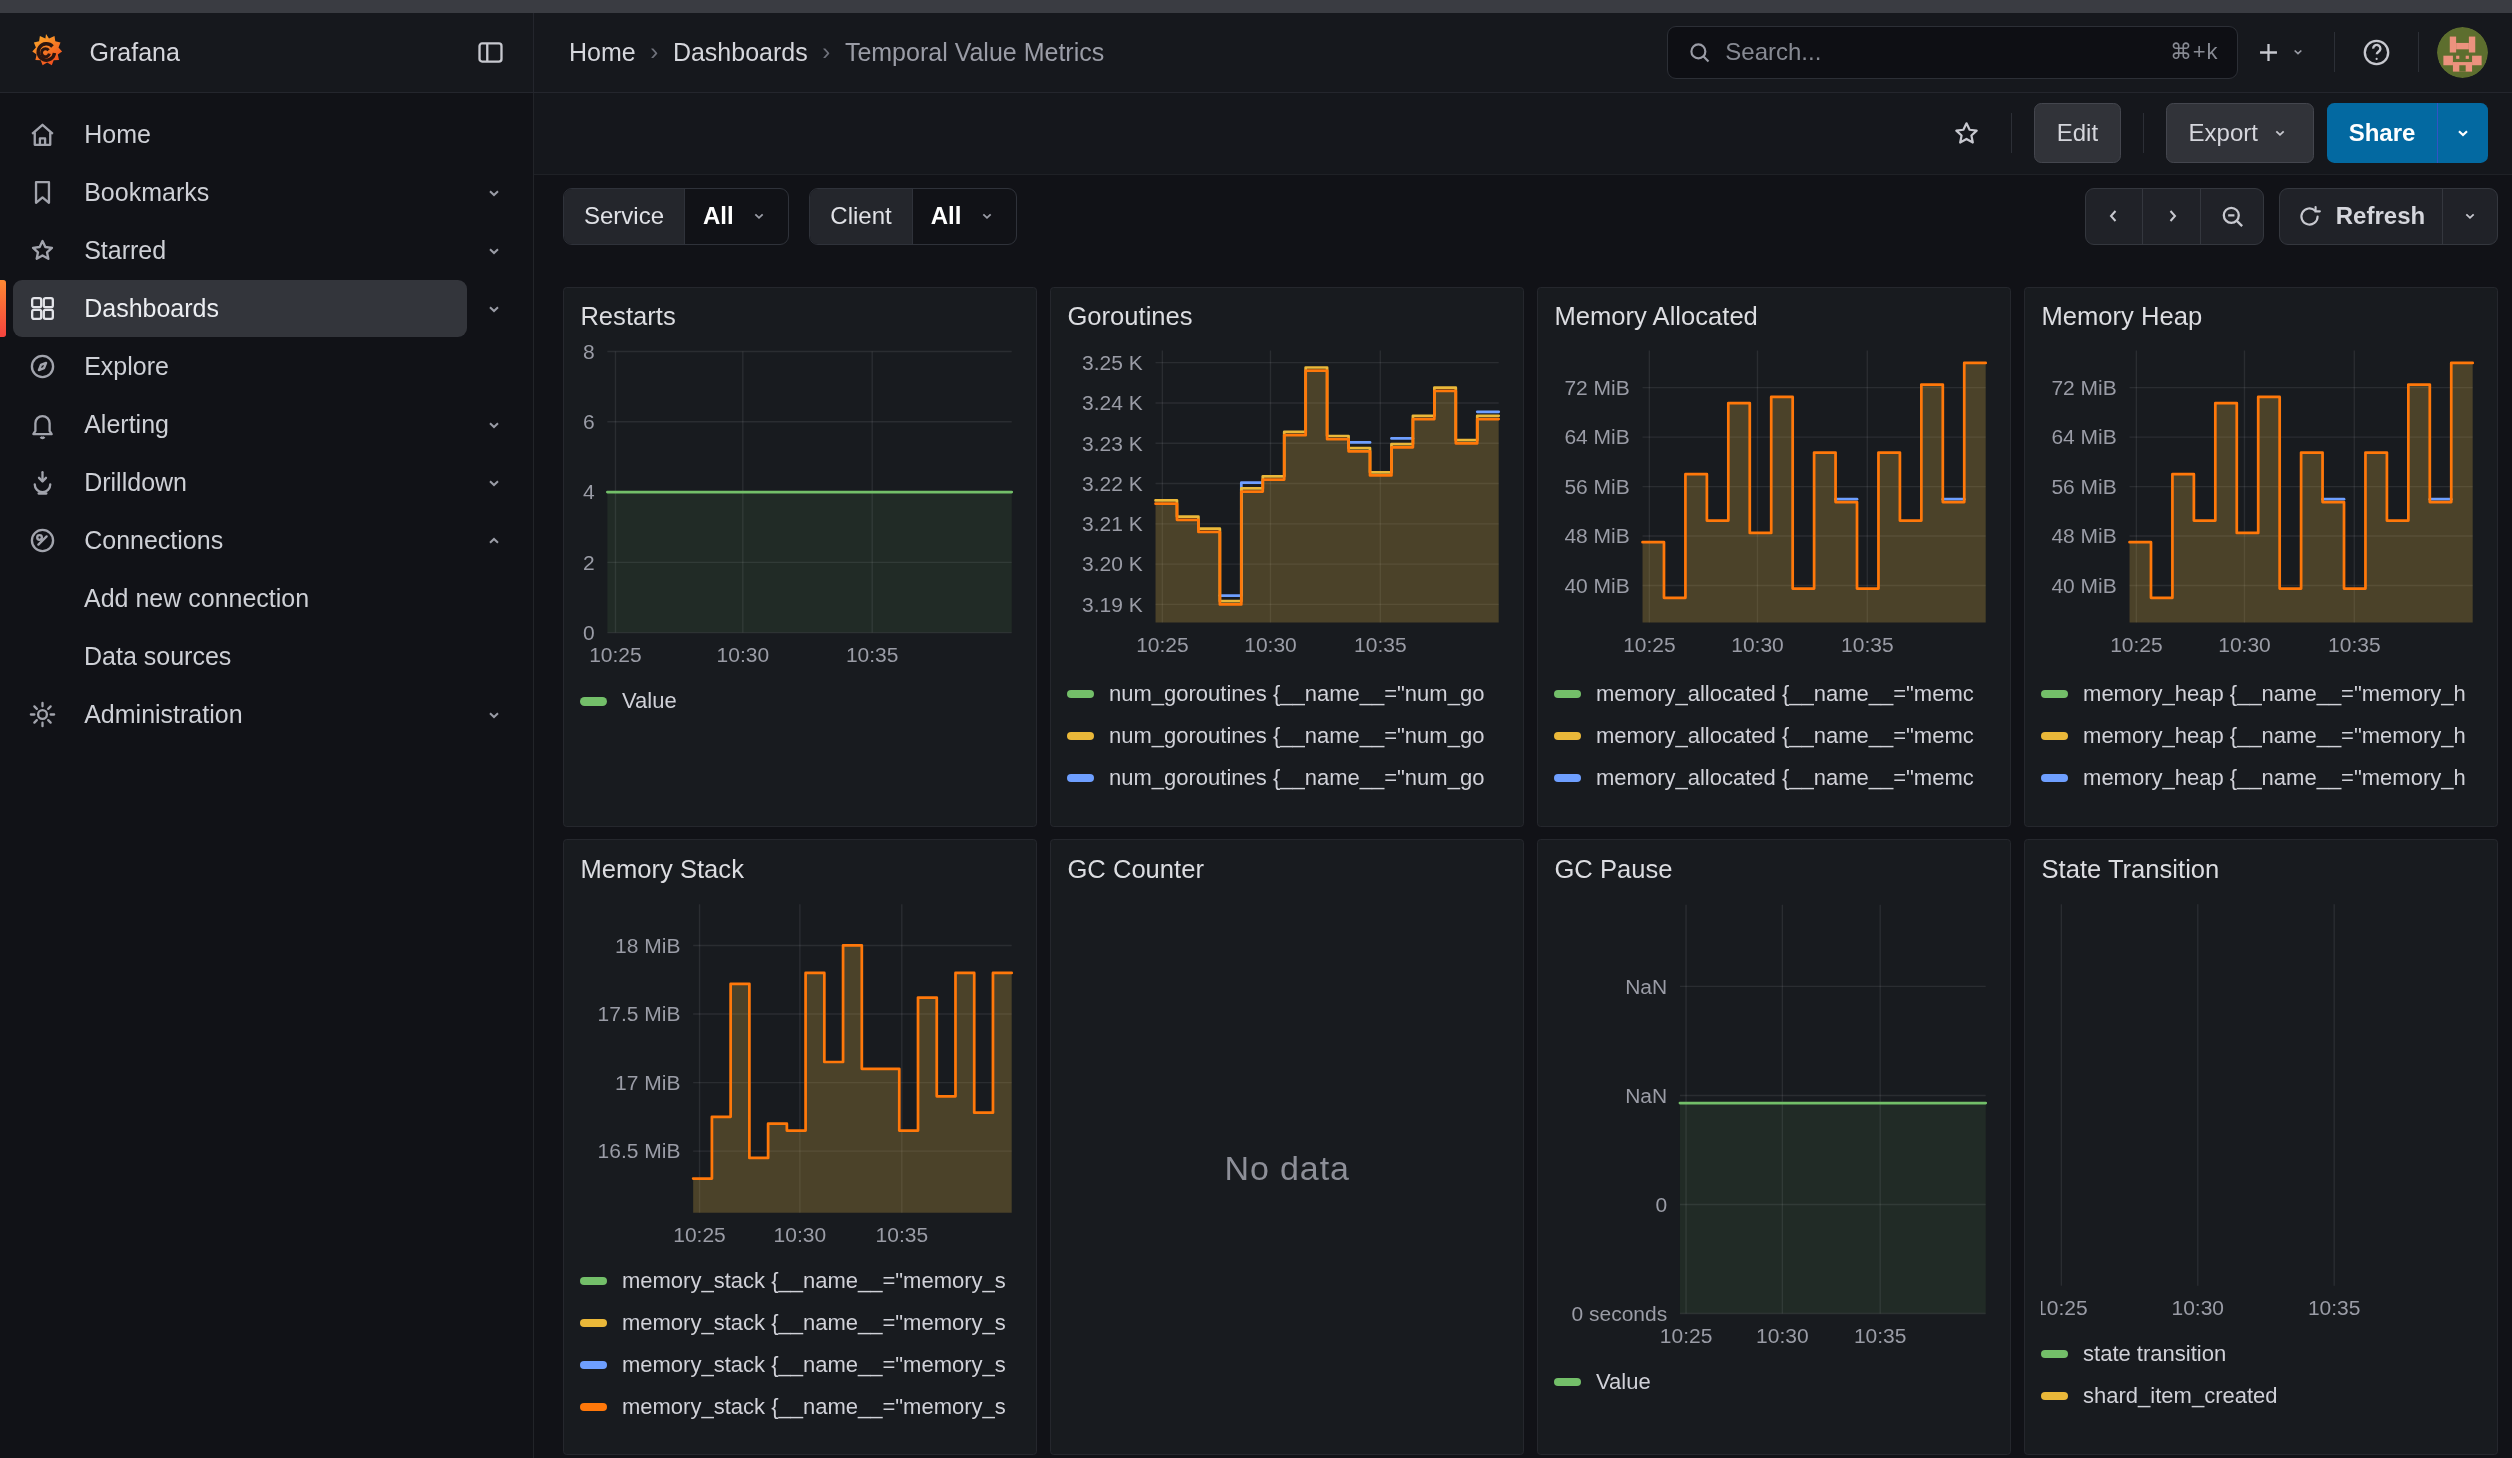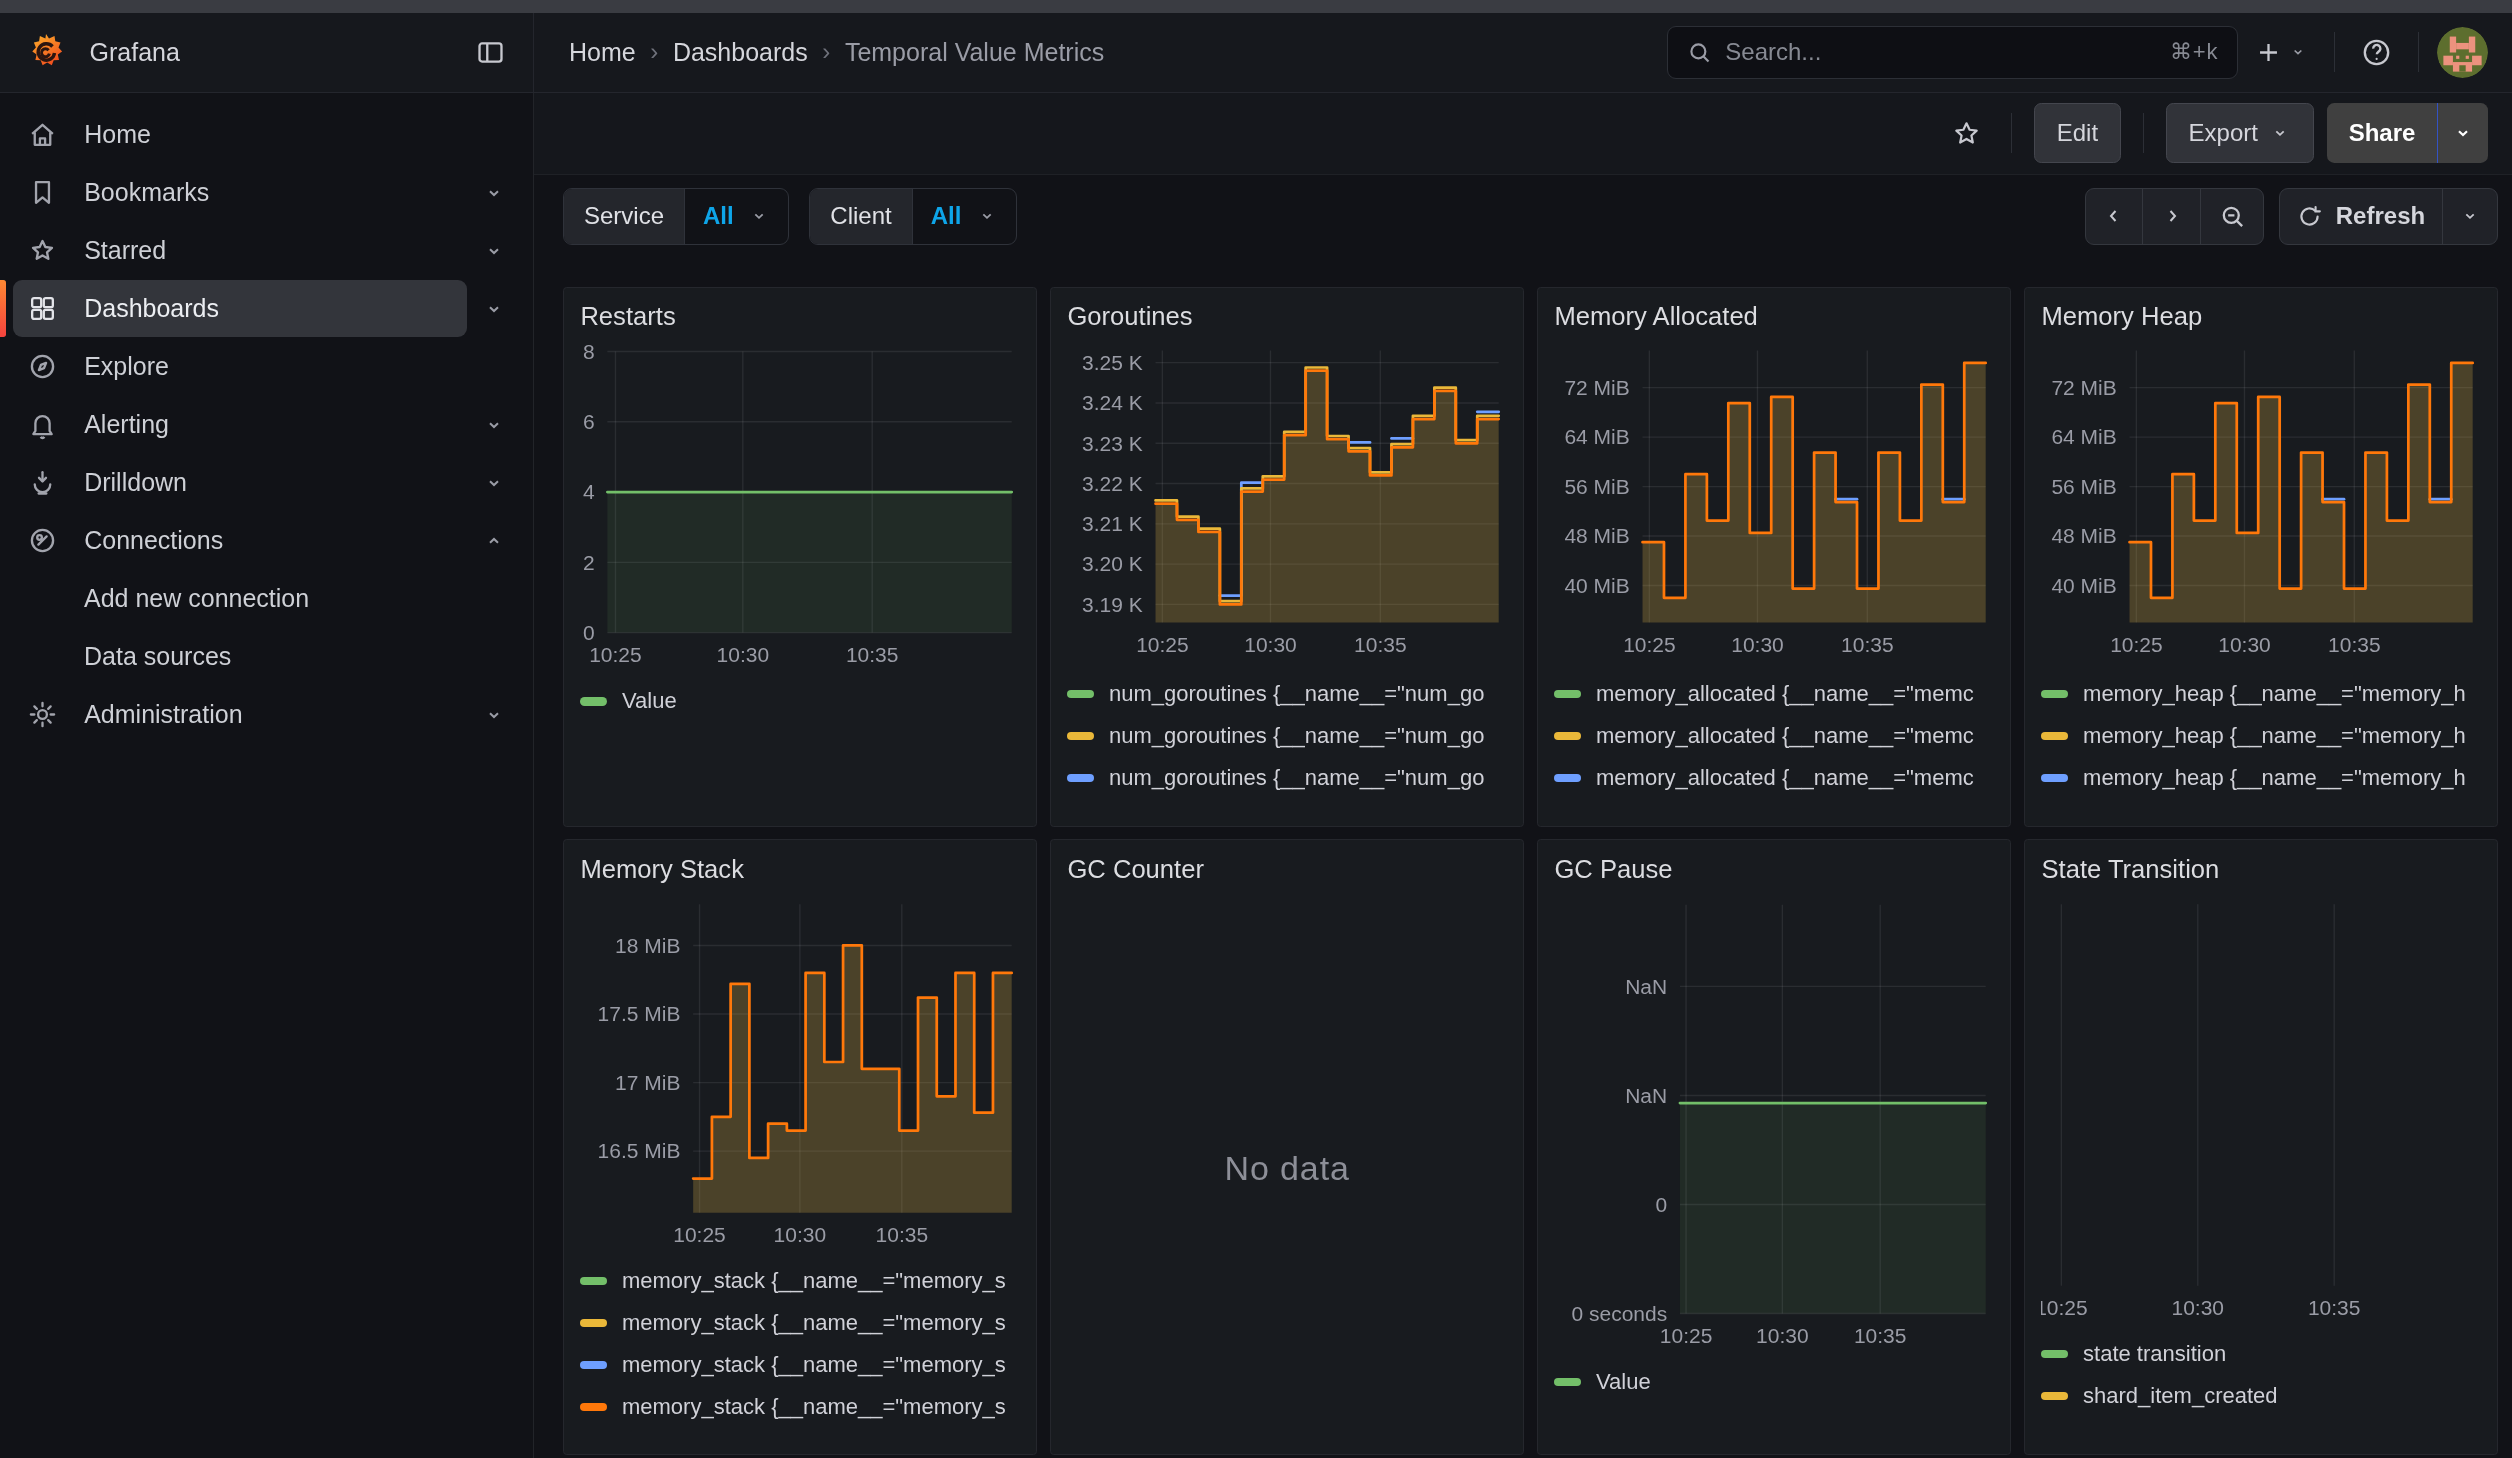--- a/index.html
+++ b/index.html
@@ -31,29 +31,29 @@
   .side-item .s-label { margin-left:25.6px; font-size:25px; color:#ced0d6; z-index:1; }
   .side-item .s-chev { margin-left:auto; color:#9a9ca6; z-index:1; }
   .side-item.active .s-label { color:#eceef2; }
   .side-item.active .hl { position:absolute; left:12.8px; right:66px; top:0.9px; bottom:0.9px; background:#33353b; border-radius:9px; }
   .side-item.active::before { content:""; position:absolute; left:0; top:0.9px; bottom:0.9px; width:6.4px; border-radius:0 2.7px 2.7px 0; background:linear-gradient(180deg,#ff8833,#f5433e); }
   .side-item.sub { padding-left:84px; }
   
   .main { flex:1; display:flex; flex-direction:column; min-width:0; }
   .toolbar { height:82px; display:flex; align-items:center; justify-content:flex-end; gap:12.8px; padding:0 24px; border-bottom:0.9px solid #1f2126; background:#15171c; }
   .btn { height:60px; display:flex; align-items:center; gap:11px; background:#313339; border:0.9px solid #44464e; border-radius:7.3px; color:#d5d6dc; font-size:24px; font-family:inherit; padding:0 22px; cursor:pointer; }
-  .btn-blue { background:#404040; border:none; color:#fff; font-weight:bold; }
+  .btn-blue { background:#0369a1; border:none; color:#fff; font-weight:bold; }
   .split { display:flex; }
   .split .btn-blue.main-part { border-radius:7.3px 0 0 7.3px; }
   .split .btn-blue.chev-part { border-radius:0 7.3px 7.3px 0; border-left:0.9px solid #3352c4; padding:0 12.8px; }
   .content { flex:1; padding:12.8px 13.7px 0 29px; background:#111217; overflow:hidden; }
   .filters { display:flex; align-items:center; margin-bottom:42px; }
   .varbox { display:flex; height:57px; border:0.9px solid #2f323a; border-radius:9px; overflow:hidden; margin-right:20px; }
   .varbox .v-label { background:#24262c; display:flex; align-items:center; padding:0 20px; font-size:24px; color:#e0e1e6; border-right:0.9px solid #2f323a; }
-  .varbox .v-value { display:flex; align-items:center; gap:14.6px; padding:0 18px; font-size:24px; color:#0ea5e9; font-weight:bold; cursor:pointer; }
+  .varbox .v-value { display:flex; align-items:center; gap:14.6px; padding:0 18px; font-size:24px; color:#ffffff; font-weight:bold; cursor:pointer; }
   .timebar { margin-left:auto; display:flex; gap:14.6px; }
   .btn-group { display:flex; height:57px; border:0.9px solid #34373e; border-radius:9px; overflow:hidden; background:#202228; }
   .btn-group > * { display:flex; align-items:center; gap:12.8px; padding:0 16.4px; font-size:24px; color:#d5d6dc; background:transparent; border:none; border-left:0.9px solid #34373e; font-family:inherit; cursor:pointer; }
   .btn-group > *:first-child { border-left:none; }
   .bold { font-weight:bold; }
   
   .grid { display:grid; grid-template-columns:repeat(4,1fr); grid-template-rows:540px 616px; gap:12.8px; }
   .panel { background:#181b1f; border:0.9px solid #25272d; border-radius:3.7px; padding:14.6px 16.4px; overflow:hidden; display:flex; flex-direction:column; }
   .panel-title { font-size:25.6px; font-weight:500; color:#dcdde1; height:42px; display:flex; align-items:flex-start; cursor:pointer; }
   .chart { width:100%; }

